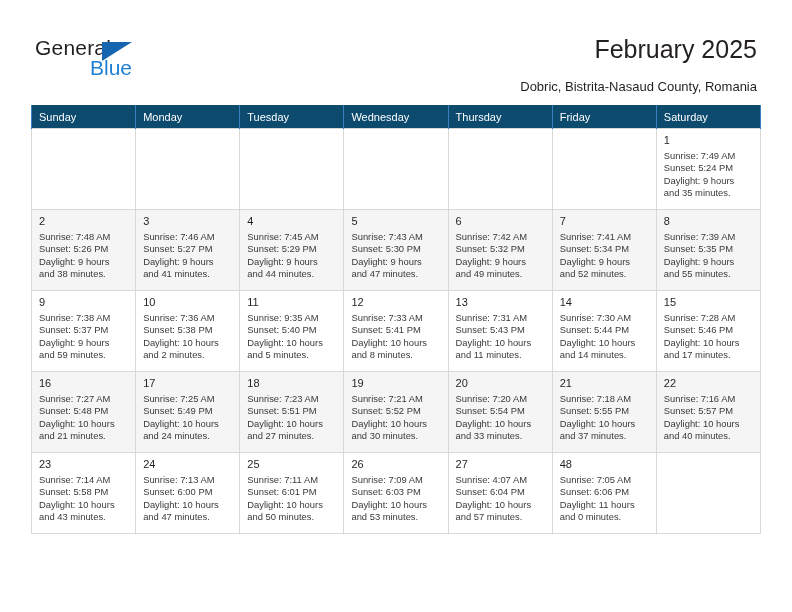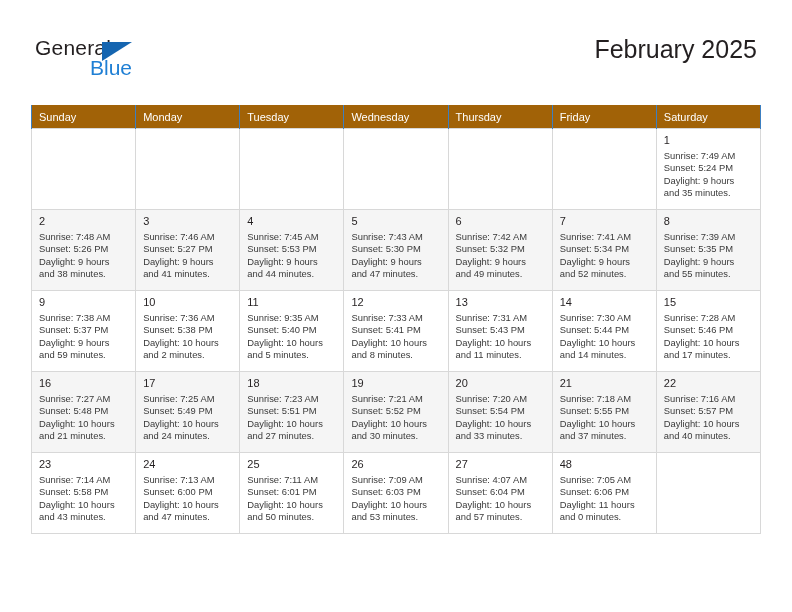--- a/index.html
+++ b/index.html
@@ -84,21 +84,21 @@
   
   .calendar {
     position: absolute;
     left: 31px;
     top: 105px;
     width: 730px;
     border-collapse: collapse;
     table-layout: fixed;
   }
   .calendar th {
-    background: #a16207;
+    background: #0c4a6e;
     color: #ffffff;
     font-size: 11px;
     font-weight: normal;
     text-align: left;
     padding: 5px 0 5px 7px;
     height: 13px;
     border-left: 1px solid #3c7fc1;
     border-right: 1px solid #3c7fc1;
   }
   .calendar td {
@@ -138,20 +138,21 @@
 
   <div class="header">
 
     <div class="logo">
       <span class="logo-general">General</span>
       <span class="logo-tri"></span>
       <span class="logo-blue">Blue</span>
     </div>
 
     <div class="title">February 2025</div>
+    <div class="subtitle">Dobric, Bistrita-Nasaud County, Romania</div>
   </div>
 
   <table class="calendar">
     <thead>
       <tr>
         <th>Sunday</th>
         <th>Monday</th>
         <th>Tuesday</th>
         <th>Wednesday</th>
         <th>Thursday</th>
@@ -223,21 +224,21 @@
               <div class="dayinfo">Sunrise: 7:46 AM
 Sunset: 5:27 PM
 Daylight: 9 hours
 and 41 minutes.</div>
             </div>
           </td>
         <td>
             <div class="cell-inner">
               <div class="daynum">4</div>
               <div class="dayinfo">Sunrise: 7:45 AM
-Sunset: 5:53 PM
+Sunset: 5:29 PM
 Daylight: 9 hours
 and 44 minutes.</div>
             </div>
           </td>
         <td>
             <div class="cell-inner">
               <div class="daynum">5</div>
               <div class="dayinfo">Sunrise: 7:43 AM
 Sunset: 5:30 PM
 Daylight: 9 hours

